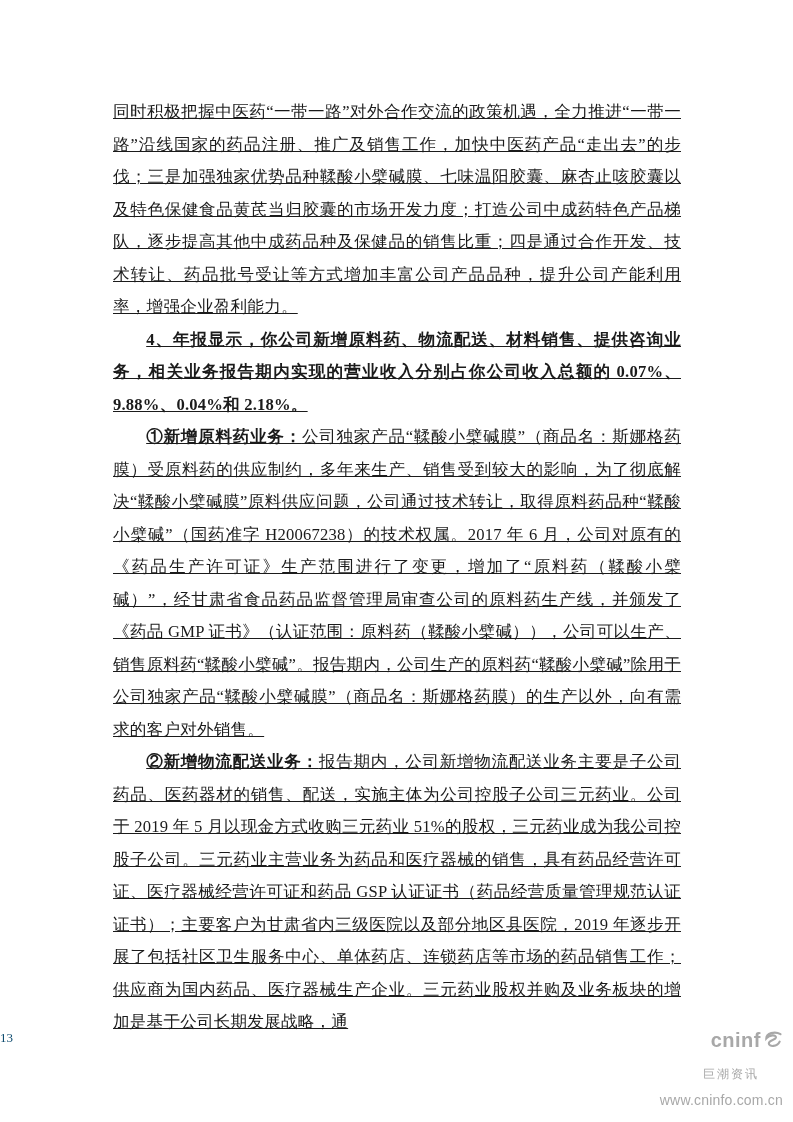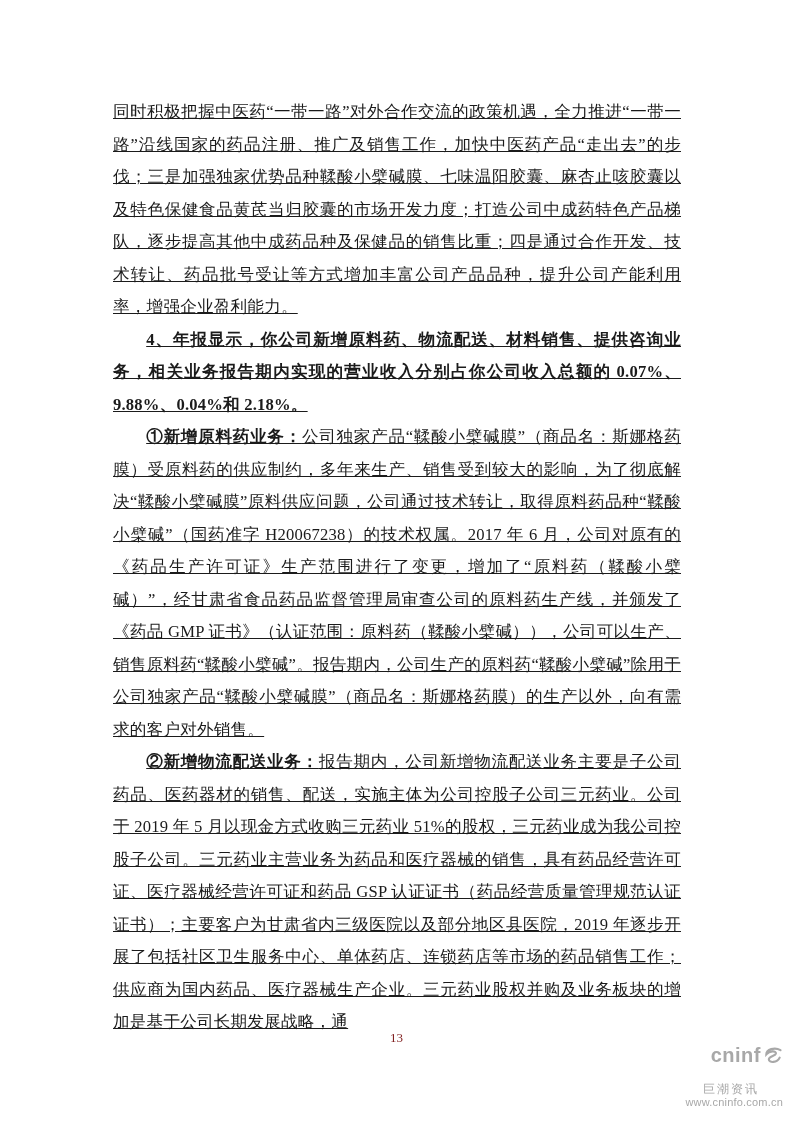--- a/index.html
+++ b/index.html
@@ -55,59 +55,59 @@
   }
   .lead-bold {
     font-weight: 700;
     font-style: normal;
   }
   .page-number {
     position: absolute;
     left: 0;
     top: 1030px;
     width: 100%;
-    text-align: center;
+    text-align: left;
     font-size: 13px;
-    color: #7f1d1d;
+    color: #0c4a6e;
   }
   .cninfo-logo {
     position: absolute;
     right: 10px;
     bottom: 14px;
     text-align: right;
     color: #a8a8a8;
     font-family: "Liberation Sans", "DejaVu Sans", sans-serif;
     line-height: 1.1;
     user-select: none;
   }
   .logo-row {
     display: flex;
-    align-items: flex-end;
+    align-items: center;
     justify-content: flex-end;
     gap: 2px;
   }
   .logo-text {
     font-size: 20px;
     font-weight: 700;
     letter-spacing: 0.5px;
   }
   .logo-swirl {
     width: 20px;
     height: 20px;
     display: inline-block;
   }
   .logo-sub {
     font-size: 12px;
     letter-spacing: 2px;
     margin-top: 17px;
     padding-right: 24px;
   }
   .logo-url {
-    font-size: 11px;
-    margin-top: 0;
+    font-size: 14px;
+    margin-top: 11px;
     letter-spacing: 0.2px;
   }
 </style>
 </head>
 <body>
 
 <div class="page">
 
   <div class="content">
 

